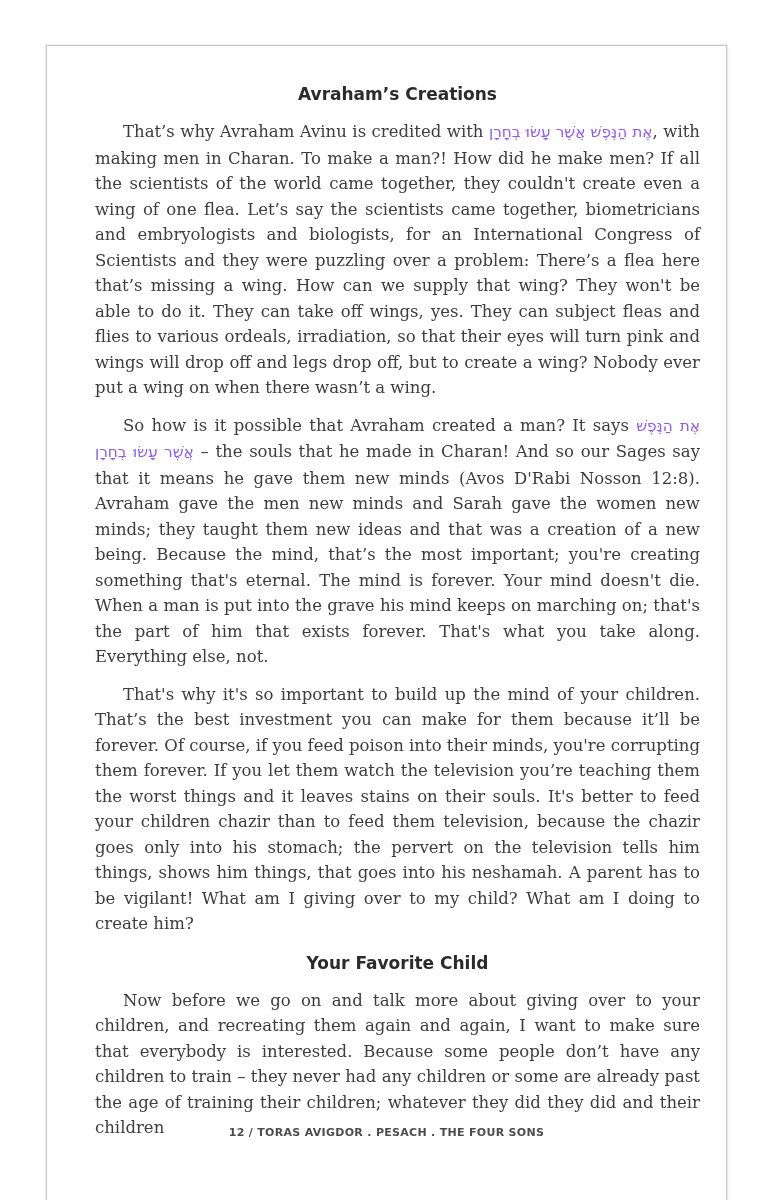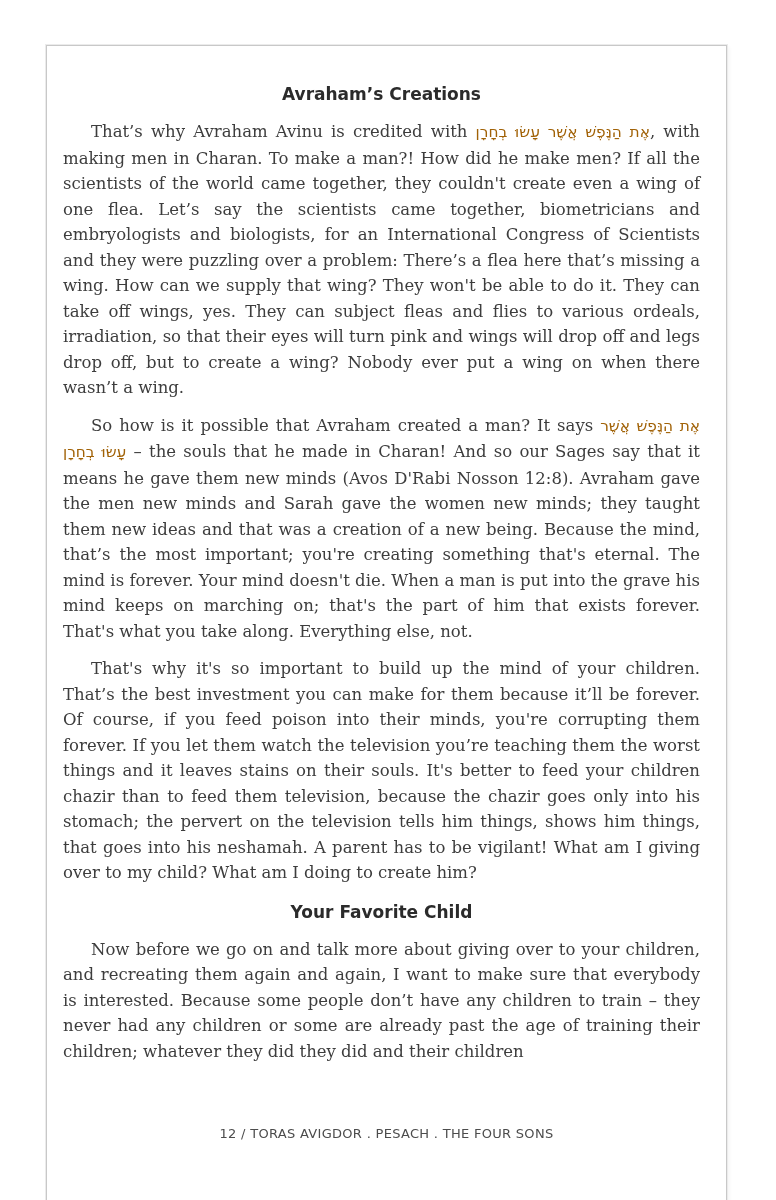--- a/index.html
+++ b/index.html
@@ -18,21 +18,22 @@
     left: 46px;
     top: 45px;
     width: 681px;
     height: 1400px; 
     background: #ffffff;
     border: 1px solid #c8c8c8;
     box-shadow: 0 0 0 1px #ebebeb, 2px 2px 4px rgba(0,0,0,0.05);
     box-sizing: border-box;
   }
   .content {
-    padding: 38px 26px 0 16px;
+    padding: 38px 26px 0 24px;
+    margin-left: 24px;
   }
   .heading {
     font-family: "DejaVu Sans", "Liberation Sans", sans-serif;
     font-weight: 700;
     font-size: 17px;
     line-height: 21px;
     color: #2b2b2b;
     text-align: center;
     margin: 0 0 14px 0;
   }
@@ -46,31 +47,31 @@
     color: #3d3d3d;
     text-align: justify;
     text-indent: 28px;
     margin: 0 0 12px 0;
   }
   .italic {
   }
   .hebrew {
     font-family: "DejaVu Sans", "DejaVu Serif", sans-serif;
     font-size: 0.93em;
-    color: #a16207;
+    color: #8b5cf6;
   }
   .footer {
     position: absolute;
     left: 0;
     right: 0;
     top: 1080px;
     text-align: center;
     font-family: "DejaVu Sans", "Liberation Sans", sans-serif;
-    font-weight: 400;
-    font-size: 13px;
+    font-weight: 700;
+    font-size: 11px;
     letter-spacing: 0.3px;
     color: #4c4c4c;
   }
 </style>
 </head>
 <body>
 
 <div class="page">
   <div class="content">
 

